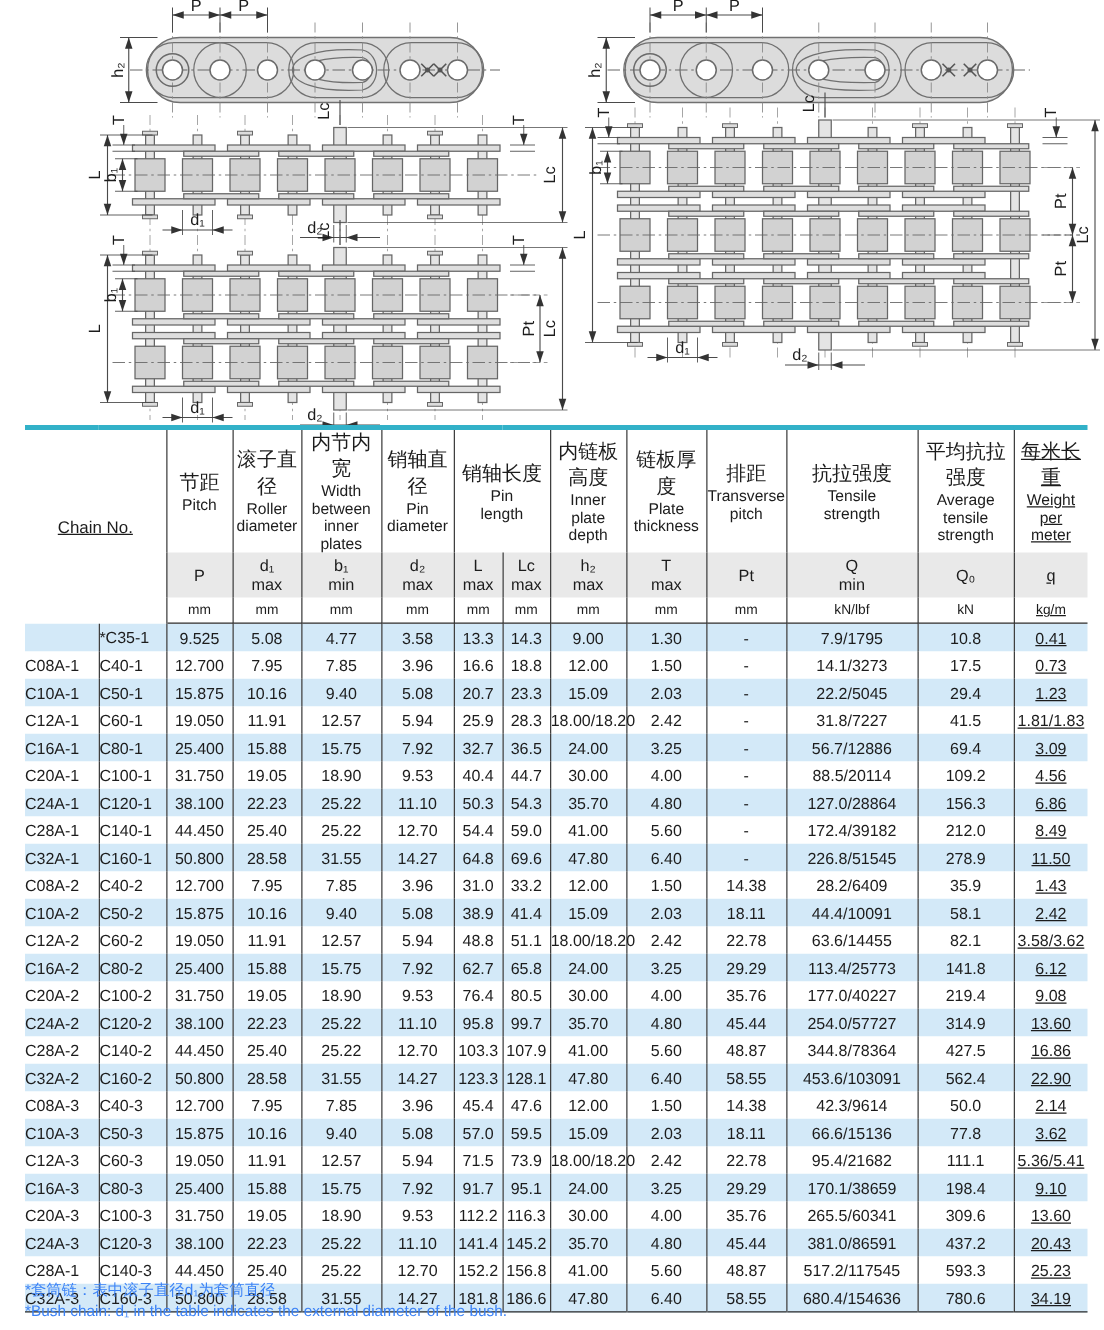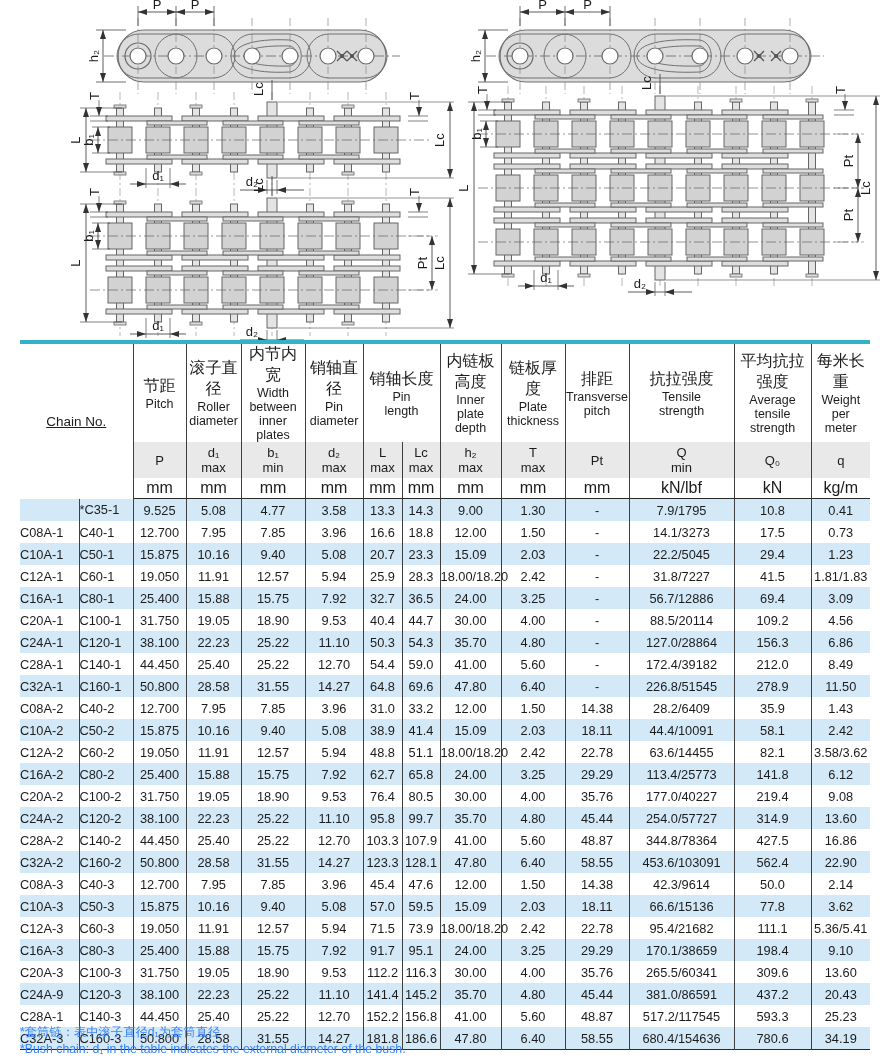--- a/index.html
+++ b/index.html
@@ -3,28 +3,28 @@
 <meta charset="utf-8">
 <style>
   html,body{margin:0;padding:0;background:#fff;}
   body{width:883px;height:1064px;position:relative;overflow:hidden;
        font-family:"Liberation Sans","DejaVu Sans",sans-serif;color:#1c1c1c;}
   .page{position:absolute;inset:0;background:#fff;}
   #diagrams{position:absolute;left:0;top:0;}
   table#spec{position:absolute;left:20px;top:340px;width:850px;border-collapse:collapse;
        table-layout:fixed;border-top:4px solid #32b1c8;border-bottom:1.6px solid #2a2a2a;}
   #spec th,#spec td{border-right:1px solid #3f3f3f;padding:0;font-weight:normal;overflow:visible;}
-  #spec .last{border-right:none;}
+  #spec .last{border-right:none;text-decoration:underline;}
   #spec thead th{vertical-align:middle;text-align:center;}
   .hr1 th{height:68px;}
   .chainhead{font-size:13.5px;text-decoration:underline;}
   .cnm{font-size:16px;}
   .enm{font-size:12.5px;line-height:14px;white-space:pre-line;}
   .hr2 th{background:#e9e9e9;font-size:13px;line-height:15px;white-space:pre-line;height:36px;}
-  .hr3 th{height:20px;font-size:16px;}
+  .hr3 th{height:20px;font-size:11px;}
   .hr3 th{border-bottom:1.6px solid #2a2a2a;}
   #spec tbody td{height:22px;font-size:12.8px;white-space:nowrap;}
   #spec tbody tr.alt{background:#d3e9f8;}
   #spec td.chain{padding-right:6px;}
   #spec td.num{text-align:center;}
   .footnotes{position:absolute;left:20px;top:1024px;font-size:12.3px;line-height:17px;color:#3b82f6;}
   svg text{font-family:"Liberation Sans","DejaVu Sans",sans-serif;}
 </style>
 </head>
 <body>
@@ -959,21 +959,21 @@
           <td class="num">112.2</td>
           <td class="num">116.3</td>
           <td class="num">30.00</td>
           <td class="num">4.00</td>
           <td class="num">35.76</td>
           <td class="num">265.5/60341</td>
           <td class="num">309.6</td>
           <td class="num last">13.60</td>
         </tr>
         <tr class="alt">
-          <td class="chain">C24A-9</td>
+          <td class="chain">C24A-3</td>
           <td class="chain">C120-3</td>
           <td class="num">38.100</td>
           <td class="num">22.23</td>
           <td class="num">25.22</td>
           <td class="num">11.10</td>
           <td class="num">141.4</td>
           <td class="num">145.2</td>
           <td class="num">35.70</td>
           <td class="num">4.80</td>
           <td class="num">45.44</td>

